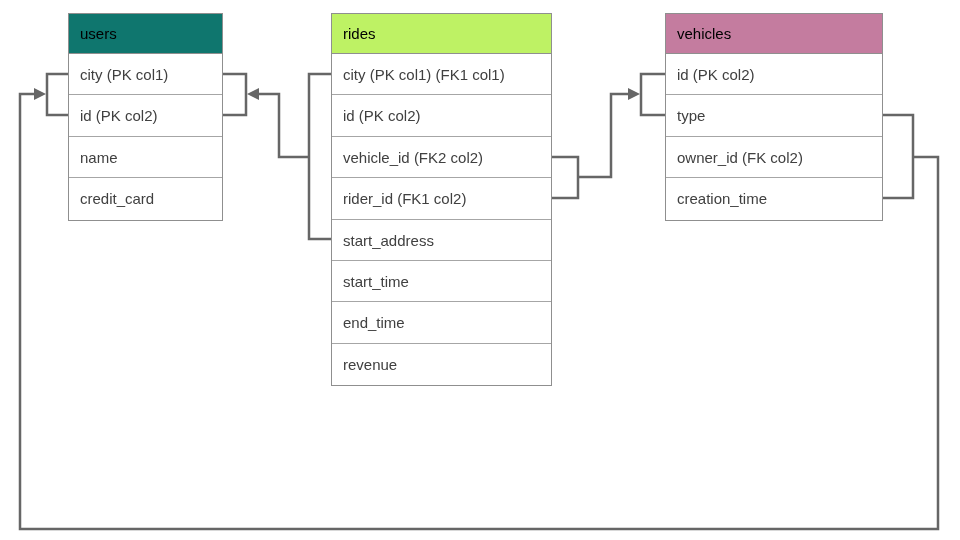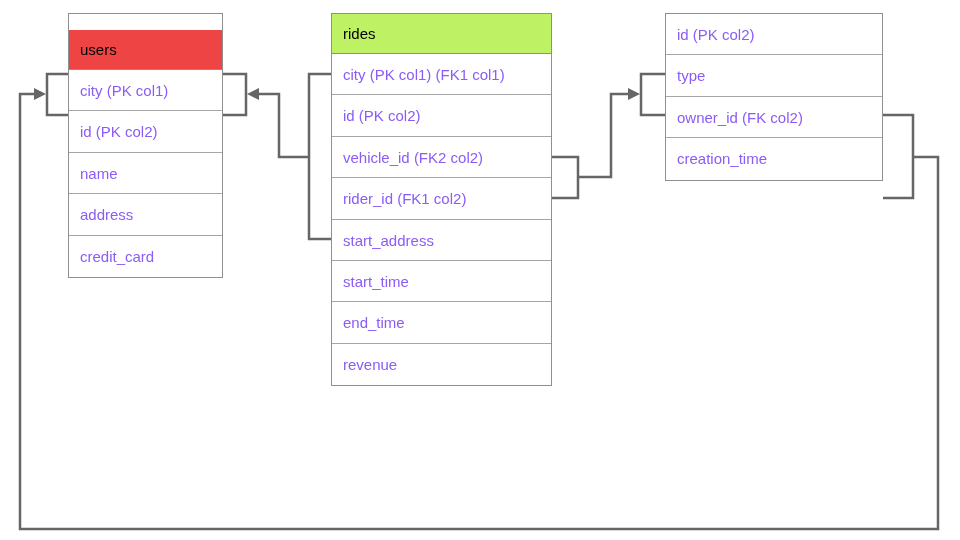--- a/index.html
+++ b/index.html
@@ -12,21 +12,21 @@
     position:absolute; background:#ffffff;
     border:1px solid #8f8f8f; box-sizing:border-box;
   }
   .thead {
     height:40px; line-height:39px; padding:0 11px;
     font-size:15px; color:#000; border-bottom:1px solid #8f8f8f;
     box-sizing:border-box; white-space:nowrap;
   }
   .trow {
     height:41.4px; line-height:41.4px; padding:0 11px;
-    font-size:15px; color:#8b5cf6; border-bottom:1px solid #a6a6a6;
+    font-size:15px; color:#404040; border-bottom:1px solid #a6a6a6;
     box-sizing:border-box; white-space:nowrap; overflow:hidden;
   }
   .trow:last-child { border-bottom:none; }
   .tbl-users    { left:68px;  top:13px; width:155px; }
   .tbl-rides    { left:331px; top:13px; width:221px; }
   .tbl-vehicles { left:665px; top:13px; width:218px; }
 </style>
 </head>
 <body>
 
@@ -44,40 +44,40 @@
     <polygon points="640,94 628,88 628,100" fill="#666666" stroke="none"></polygon>
     <path d="M665,74 H641 V115 H665"></path>
 
     <path d="M883,115 H913 V198 H883"></path>
     <path d="M913,157 H938 V529 H20 V94 H34"></path>
     <polygon points="46,94 34,88 34,100" fill="#666666" stroke="none"></polygon>
     <path d="M68,74 H47 V115 H68"></path>
   </svg>
 
   <div class="entity-table tbl-users">
-    <div class="thead" style="background-color: #ef4444; margin-top: 16px;">users</div>
+    <div class="thead" style="background-color: #0f766e;">users</div>
     <div class="trow">city (PK col1)</div>
     <div class="trow">id (PK col2)</div>
     <div class="trow">name</div>
-    <div class="trow">address</div>
     <div class="trow">credit_card</div>
   </div>
 
   <div class="entity-table tbl-rides">
     <div class="thead" style="background-color: #bef264;">rides</div>
     <div class="trow">city (PK col1) (FK1 col1)</div>
     <div class="trow">id (PK col2)</div>
     <div class="trow">vehicle_id (FK2 col2)</div>
     <div class="trow">rider_id (FK1 col2)</div>
     <div class="trow">start_address</div>
     <div class="trow">start_time</div>
     <div class="trow">end_time</div>
     <div class="trow">revenue</div>
   </div>
 
   <div class="entity-table tbl-vehicles">
+    <div class="thead" style="background-color: rgb(196, 124, 159);">vehicles</div>
     <div class="trow">id (PK col2)</div>
     <div class="trow">type</div>
     <div class="trow">owner_id (FK col2)</div>
     <div class="trow">creation_time</div>
   </div>
 
 </div>
 
 </body></html>

